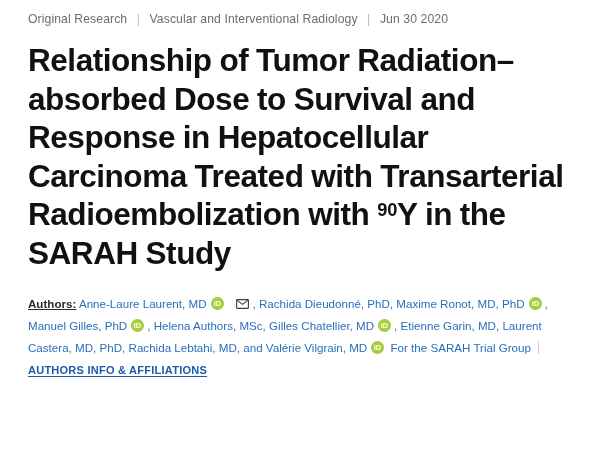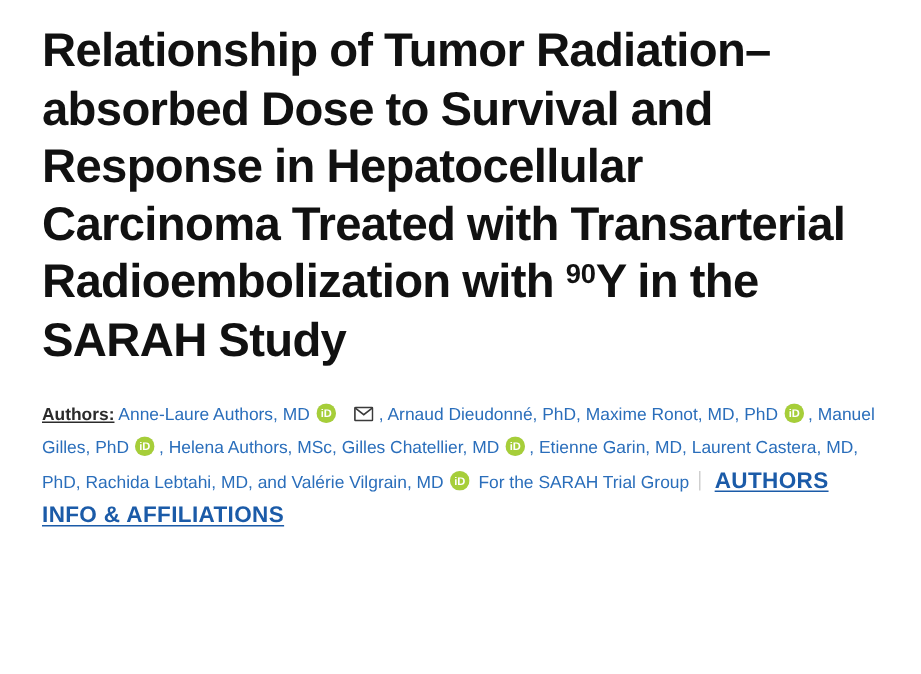--- a/index.html
+++ b/index.html
@@ -112,52 +112,59 @@
     width: 1px;
     height: 13px;
     background: #cfcfcf;
     vertical-align: -2px;
     margin: 0 9px 0 7px;
   }
 
   .affil-link {
     color: #1b5ba8;
     text-decoration: underline;
-    font-size: 15px;
+    font-size: 11px;
     font-weight: 700;
     letter-spacing: 0.25px;
     cursor: pointer;
     text-underline-offset: 2px;
     margin-top: 20px;
   }
 </style>
 </head>
 <body>
 
 <div class="page">
 
+  <div class="breadcrumb">
+    <span class="crumb">Original Research</span>
+    <span class="sep">|</span>
+    <span class="crumb">Vascular and Interventional Radiology</span>
+    <span class="sep">|</span>
+    <span class="crumb">Jun 30 2020</span>
+  </div>
 
   <h1 class="title">
     <span>Relationship of Tumor Radiation–</span>
     <span>absorbed Dose to Survival and</span>
     <span>Response in Hepatocellular</span>
     <span>Carcinoma Treated with</span>
     <span>Transarterial Radioembolization</span>
     <span>with </span><sup>90</sup><span>Y</span><span> in the SARAH Study</span>
   </h1>
 
   <div class="authors">
     <span class="authors-label">Authors:</span>
-    <span id="author-list"> <span class="author-name">Anne-Laure Authors, MD</span><span class="orcid"><svg width="13" height="13" viewBox="0 0 13 13">
+    <span id="author-list"> <span class="author-name">Anne-Laure Laurent, MD</span><span class="orcid"><svg width="13" height="13" viewBox="0 0 13 13">
             <circle cx="6.5" cy="6.5" r="6.5" fill="#a6ce39"></circle>
             <text x="6.5" y="9.3" font-family="Liberation Sans, sans-serif" font-size="7.4" font-weight="700" fill="#ffffff" text-anchor="middle">iD</text>
           </svg></span><span class="envelope"><svg width="13" height="10" viewBox="0 0 13 10">
             <rect x="0.6" y="0.6" width="11.8" height="8.8" rx="0.6" fill="#ffffff" stroke="#3b3b3b" stroke-width="1.1"></rect>
             <path d="M0.9 1.1 L6.5 5.4 L12.1 1.1" fill="none" stroke="#3b3b3b" stroke-width="1.1"></path>
-          </svg></span><span class="comma">,</span> <span class="author-name">Arnaud Dieudonné, PhD</span><span class="comma">,</span> <span class="author-name">Maxime Ronot, MD, PhD</span><span class="orcid"><svg width="13" height="13" viewBox="0 0 13 13">
+          </svg></span><span class="comma">,</span> <span class="author-name">Rachida Dieudonné, PhD</span><span class="comma">,</span> <span class="author-name">Maxime Ronot, MD, PhD</span><span class="orcid"><svg width="13" height="13" viewBox="0 0 13 13">
             <circle cx="6.5" cy="6.5" r="6.5" fill="#a6ce39"></circle>
             <text x="6.5" y="9.3" font-family="Liberation Sans, sans-serif" font-size="7.4" font-weight="700" fill="#ffffff" text-anchor="middle">iD</text>
           </svg></span><span class="comma">,</span> <span class="author-name">Manuel Gilles, PhD</span><span class="orcid"><svg width="13" height="13" viewBox="0 0 13 13">
             <circle cx="6.5" cy="6.5" r="6.5" fill="#a6ce39"></circle>
             <text x="6.5" y="9.3" font-family="Liberation Sans, sans-serif" font-size="7.4" font-weight="700" fill="#ffffff" text-anchor="middle">iD</text>
           </svg></span><span class="comma">,</span> <span class="author-name">Helena Authors, MSc</span><span class="comma">,</span> <span class="author-name">Gilles Chatellier, MD</span><span class="orcid"><svg width="13" height="13" viewBox="0 0 13 13">
             <circle cx="6.5" cy="6.5" r="6.5" fill="#a6ce39"></circle>
             <text x="6.5" y="9.3" font-family="Liberation Sans, sans-serif" font-size="7.4" font-weight="700" fill="#ffffff" text-anchor="middle">iD</text>
           </svg></span><span class="comma">,</span> <span class="author-name">Etienne Garin, MD</span><span class="comma">,</span> <span class="author-name">Laurent Castera, MD, PhD</span><span class="comma">,</span> <span class="author-name">Rachida Lebtahi, MD</span><span class="comma">,</span> <span class="author-name">and Valérie Vilgrain, MD</span><span class="orcid"><svg width="13" height="13" viewBox="0 0 13 13">
             <circle cx="6.5" cy="6.5" r="6.5" fill="#a6ce39"></circle>

